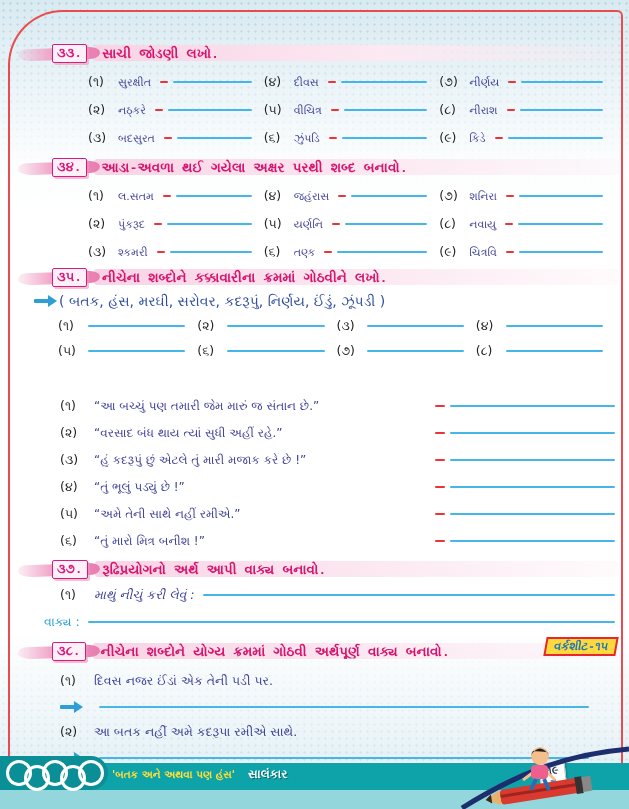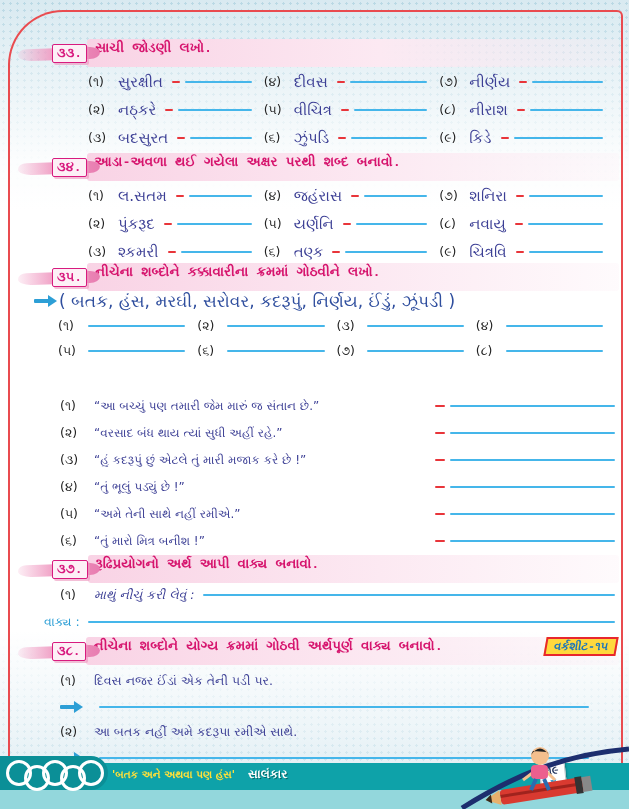--- a/index.html
+++ b/index.html
@@ -13,36 +13,36 @@
   .red-frame{position:absolute;top:10px;left:8px;right:6px;bottom:46px;
     border:2px solid #e94b4f;border-bottom:none;border-radius:55px 6px 0 0;pointer-events:none;}
   
   .sec-head{position:absolute;left:18px;right:10px;height:22px;display:flex;align-items:center;z-index:2;font-family:Liberation Mono, monospace;}
   .swoosh{position:absolute;left:0;top:6px;width:82px;height:12px;
     background:linear-gradient(90deg, rgba(240,144,189,.15), #f09ec4 45%, #e87cb0);
     border-radius:10px 12px 12px 16px/7px;transform:rotate(-2deg);}
   .num{position:relative;margin-left:34px;background:#fdf0f6;border:1.5px solid #d81b7f;
     box-shadow:2px 2px 0 rgba(236,148,189,.6);color:#d81b7f;font-weight:bold;font-size:13px;
     padding:0 4px;line-height:17px;border-radius:2px;flex:none;}
-  .strip{flex:1;height:28px;line-height:20px;border-radius:3px;padding-left:8px;
+  .strip{flex:1;margin-left:7px;height:16px;line-height:20px;border-radius:3px;padding-left:8px;
     background:linear-gradient(90deg,#f9d3e5 0%,#fce9f2 55%,rgba(252,233,242,.2) 100%);
     color:#d6156e;font-weight:bold;font-size:13.5px;white-space:nowrap;overflow:hidden;}
   
   .g-row{position:absolute;left:88px;right:14px;display:flex;height:18px;}
   .g-cell{flex:1;display:flex;align-items:center;padding-right:12px;min-width:0;}
   .no{width:30px;flex:none;color:#222;font-size:12.5px;}
-  .word{flex:none;color:#3c3f95;font-size:15px;margin-right:2px;white-space:nowrap;}
+  .word{flex:none;color:#3c3f95;font-size:11px;margin-right:2px;white-space:nowrap;}
   .rdash{flex:none;width:8px;height:2px;background:#e8353a;margin:0 5px 0 7px;border-radius:1px;}
   .blank{flex:1;height:2px;background:#45b6ea;border-radius:2px;min-width:18px;}
   
   .bank-row{position:absolute;left:34px;right:14px;display:flex;align-items:center;height:18px;}
   .arrow{flex:none;width:15px;height:4px;background:#2d9fd6;position:relative;margin-right:10px;border-radius:1px;}
   .arrow:after{content:"";position:absolute;right:-8px;top:-4px;border-left:9px solid #2d9fd6;
     border-top:6px solid rgba(0,0,0,0);border-bottom:6px solid rgba(0,0,0,0);}
-  .bank-text{color:#2f4e9e;font-size:17px;white-space:nowrap;}
+  .bank-text{color:#2f4e9e;font-size:14px;white-space:nowrap;}
   
   .q-row{position:absolute;left:60px;right:14px;display:flex;align-items:center;height:18px;}
   .q-row .no{width:34px;}
   .quote{flex:1;color:#3c3f95;font-size:12px;white-space:nowrap;overflow:hidden;}
   .q-blank{flex:none;width:165px;height:2px;background:#45b6ea;border-radius:2px;}
   .q-row .rdash{width:10px;}
   
   .i-row{position:absolute;left:60px;right:14px;display:flex;align-items:center;height:18px;}
   .i-row .no{width:34px;}
   .idiom{flex:none;color:#3c3f95;font-size:12.5px;margin-right:8px;white-space:nowrap;font-style:italic;}

